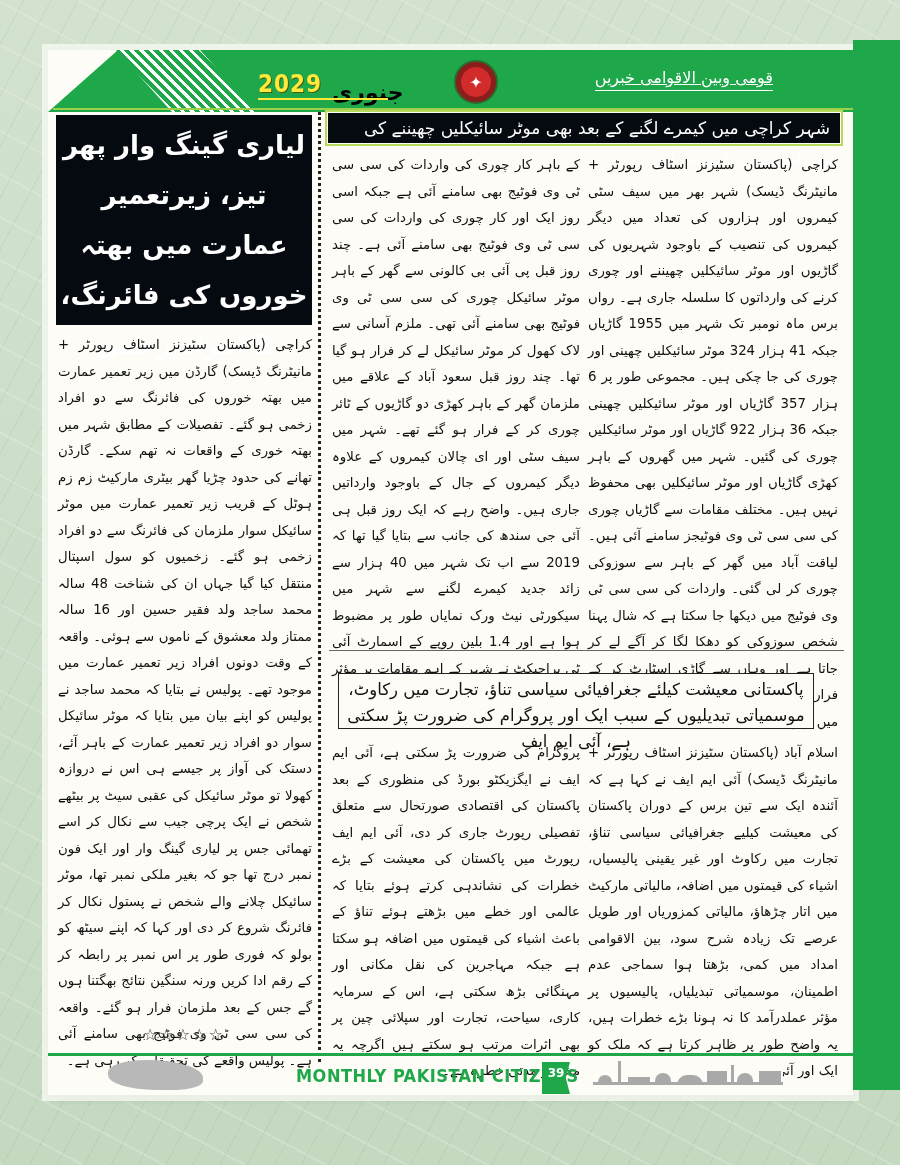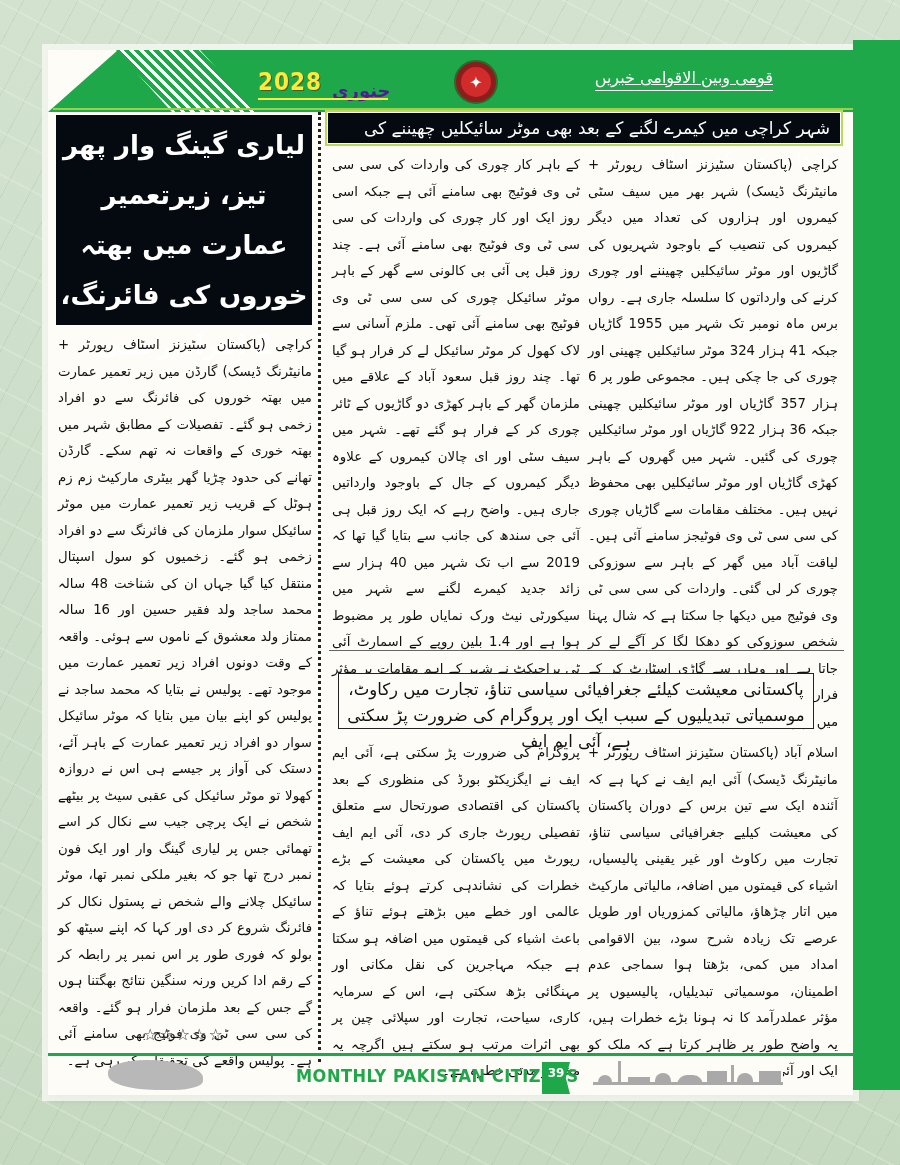--- a/index.html
+++ b/index.html
@@ -35,21 +35,21 @@
   }
   .header-stripes {
     position:absolute; left:68px; top:0; width:140px; height:62px;
     background:repeating-linear-gradient(45deg,#1fa84a 0 4px,#ffffff 4px 7px);
     clip-path:polygon(0 0, 60% 0, 100% 100%, 40% 100%);
   }
   .header-line {
     position:absolute; left:5px; top:58px; width:800px; height:2px; background:#9bd04a;
   }
   .date-box { position:absolute; left:210px; top:12px; display:flex; align-items:center; gap:10px; direction:rtl; }
-  .date-month { color:#4c1d95; font-weight:bold; font-size:18px; font-family:"DejaVu Sans", sans-serif;margin-top:18px; }
+  .date-month { color:#000000; font-weight:bold; font-size:22px; font-family:"DejaVu Sans", sans-serif;margin-top:18px; }
   .date-year {
     color:#ffe93a; font-weight:bold; font-size:24px; letter-spacing:1px;
     font-family:"DejaVu Sans Condensed","DejaVu Sans", sans-serif;
     text-shadow:1px 1px 0 #4b5a10;
   }
   .date-underline { position:absolute; left:210px; top:48px; width:130px; height:2px; background:#ffe93a; }
   .logo {
     position:absolute; left:406px; top:10px; width:40px; height:40px; border-radius:50%;
     background:#8b1d1d; border:2px solid #2c6b2c;
     display:flex; align-items:center; justify-content:center;
@@ -117,21 +117,21 @@
 <div class="bg-pattern"></div>
 
 <div class="page">
   <div class="header-right-ext"></div>
   <div class="header">
     <div class="header-notch"></div>
     <div class="header-stripes"></div>
     <div class="header-line"></div>
     <div class="date-box">
       <span class="date-month">جنوری</span>
-      <span class="date-year">2028</span>
+      <span class="date-year">2029</span>
     </div>
     <div class="date-underline"></div>
     <div class="logo">
       <div class="logo-inner">✦</div>
     </div>
     <div class="section-title">قومی وبین الاقوامی خبریں</div>
   </div>
 
   <div class="headline-bar">شہر کراچی میں کیمرے لگنے کے بعد بھی موٹر سائیکلیں چھیننے کی وارداتوں میں کمی نہ آئی</div>
   <div class="left-headline">لیاری گینگ وار پھر تیز، زیرتعمیر عمارت میں بھتہ خوروں کی فائرنگ، 2 افراد زخمی</div>

